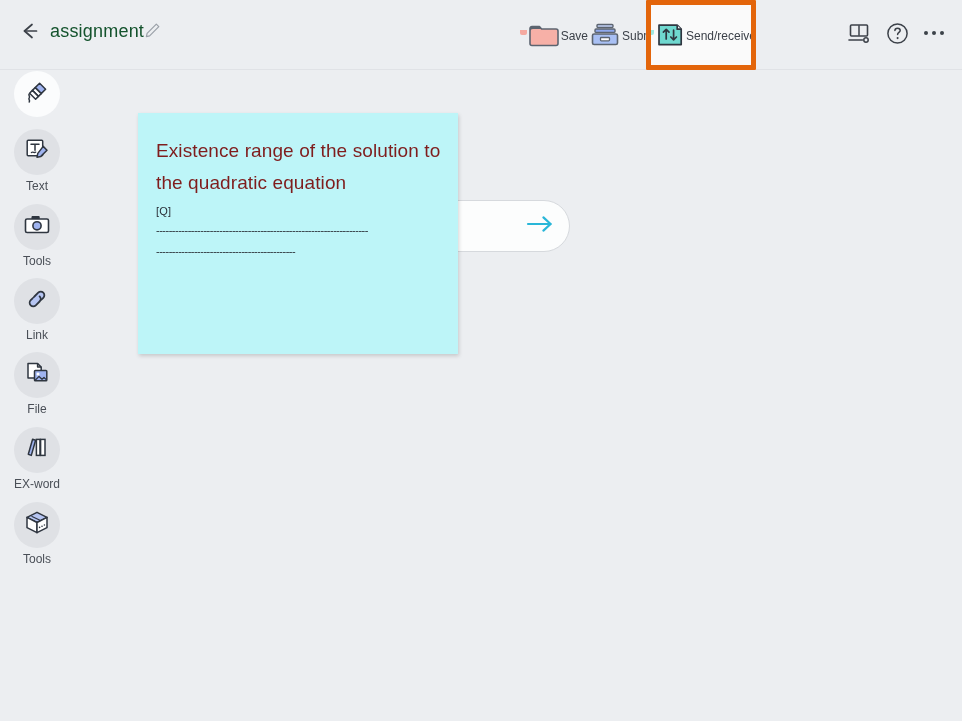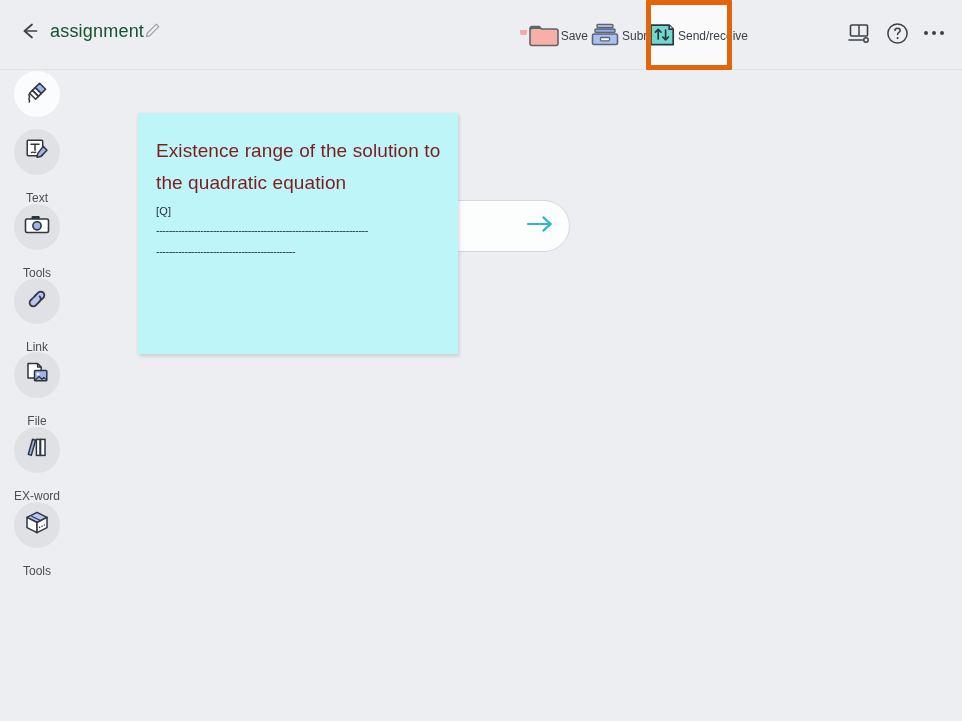--- a/index.html
+++ b/index.html
@@ -156,21 +156,21 @@
     align-items: center;
     justify-content: center;
   }
   .side-circle.active {
     background: #fbfcfd;
   }
 
   .side-label {
     font-size: 12px;
     color: #4a4f57;
-    margin-top: 16px;
+    margin-top: 4px;
     line-height: 14px;
     white-space: nowrap;
   }
 
   
   #canvas {
     position: absolute;
     left: 74px; top: 71px;
     width: 888px;
     height: 650px;
@@ -275,21 +275,21 @@
           <svg width="34" height="28" viewBox="0 0 34 28" fill="none">
             <rect x="9" y="3.5" width="16" height="3" rx="1" fill="#c3d2f7" stroke="#5c6470" stroke-width="1.4"></rect>
             <rect x="7" y="8" width="20" height="3.4" rx="1" fill="#8fa9ee" stroke="#5c6470" stroke-width="1.4"></rect>
             <rect x="4.5" y="13" width="25" height="10.5" rx="1.6" fill="#a9c0f4" stroke="#5c6470" stroke-width="1.6"></rect>
             <rect x="12.5" y="16.5" width="9" height="3.4" rx="0.8" fill="#ffffff" stroke="#5c6470" stroke-width="1.3"></rect>
           </svg>
         </div>
         <div class="tool-label">Submit</div>
       </div>
 
-      <div class="tool-btn highlighted" style="left:136px; width:86px;">
+      <div class="tool-btn highlighted" style="left:136px; width:110px;">
         <div class="tool-accent" style="background:#9fe8e0; width:84px;"></div>
         <div class="tool-glyph">
           <svg width="32" height="28" viewBox="0 0 32 28" fill="none">
             <path d="M5 4.2H23.2L27.2 8.2V23.6H5V4.2Z" fill="#6fd8cf" stroke="#2f3640" stroke-width="1.7" stroke-linejoin="round"></path>
             <path d="M23.2 4.2V8.2H27.2" fill="#ffffff" stroke="#2f3640" stroke-width="1.7" stroke-linejoin="round"></path>
             <path d="M12.2 18V8.4M12.2 8.4L9.4 11.2M12.2 8.4L15 11.2" stroke="#2f3640" stroke-width="1.7" stroke-linecap="round" stroke-linejoin="round"></path>
             <path d="M19.6 9.2V18.8M19.6 18.8L16.8 16M19.6 18.8L22.4 16" stroke="#2f3640" stroke-width="1.7" stroke-linecap="round" stroke-linejoin="round"></path>
           </svg>
         </div>
         <div class="tool-label">Send/receive</div>

